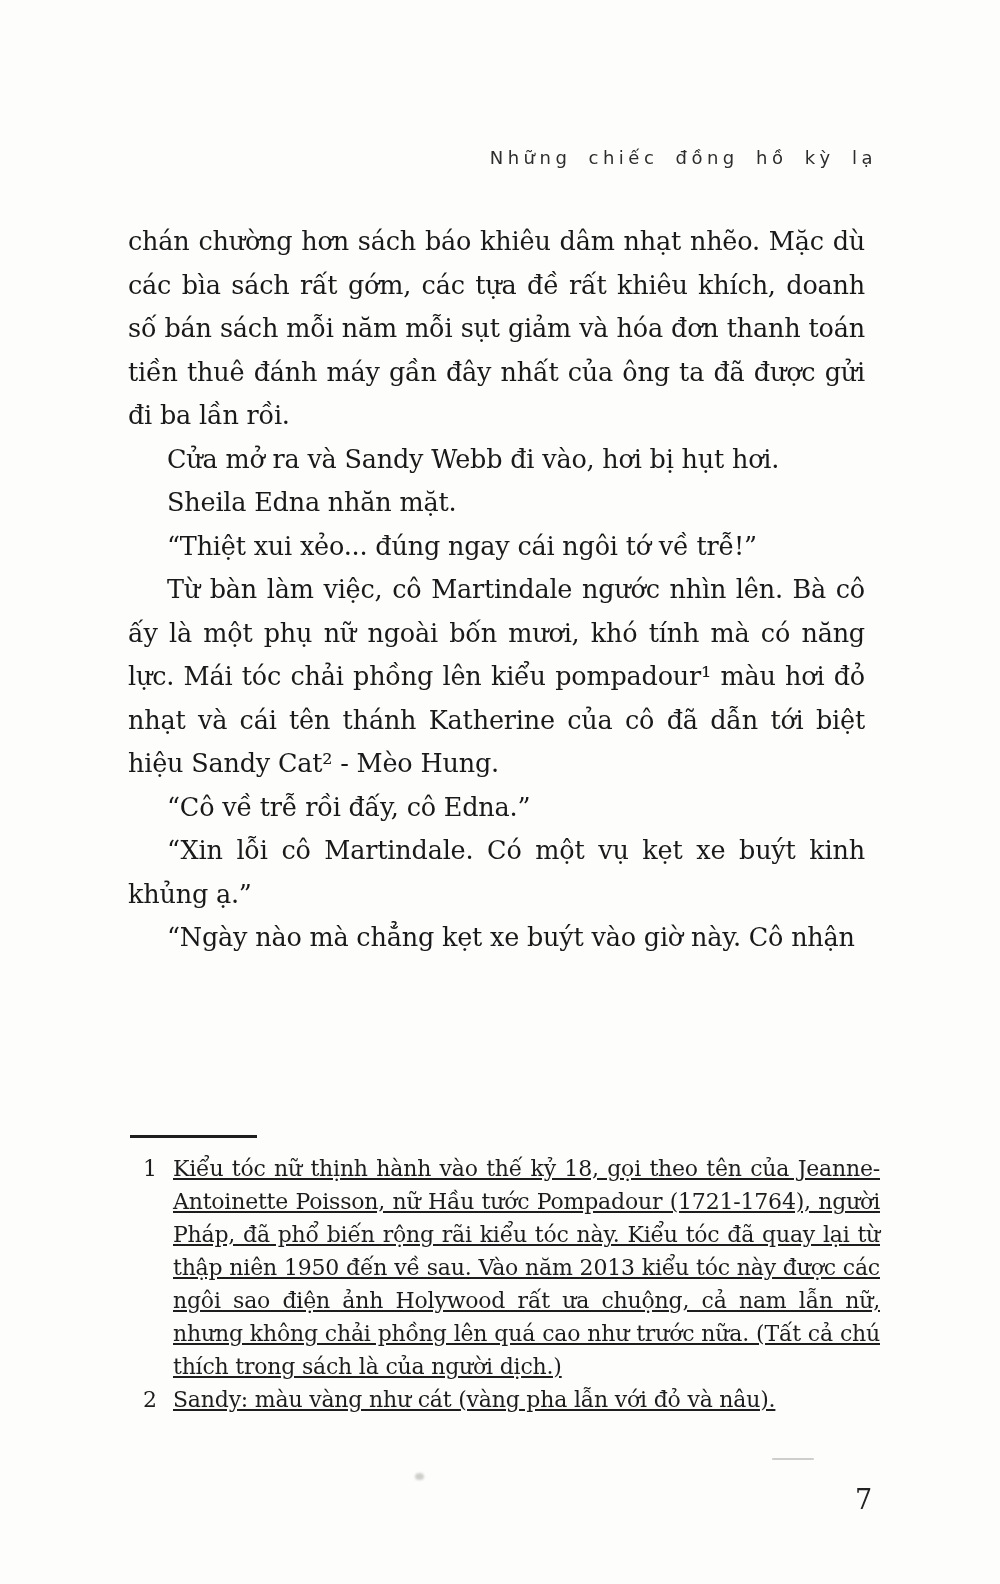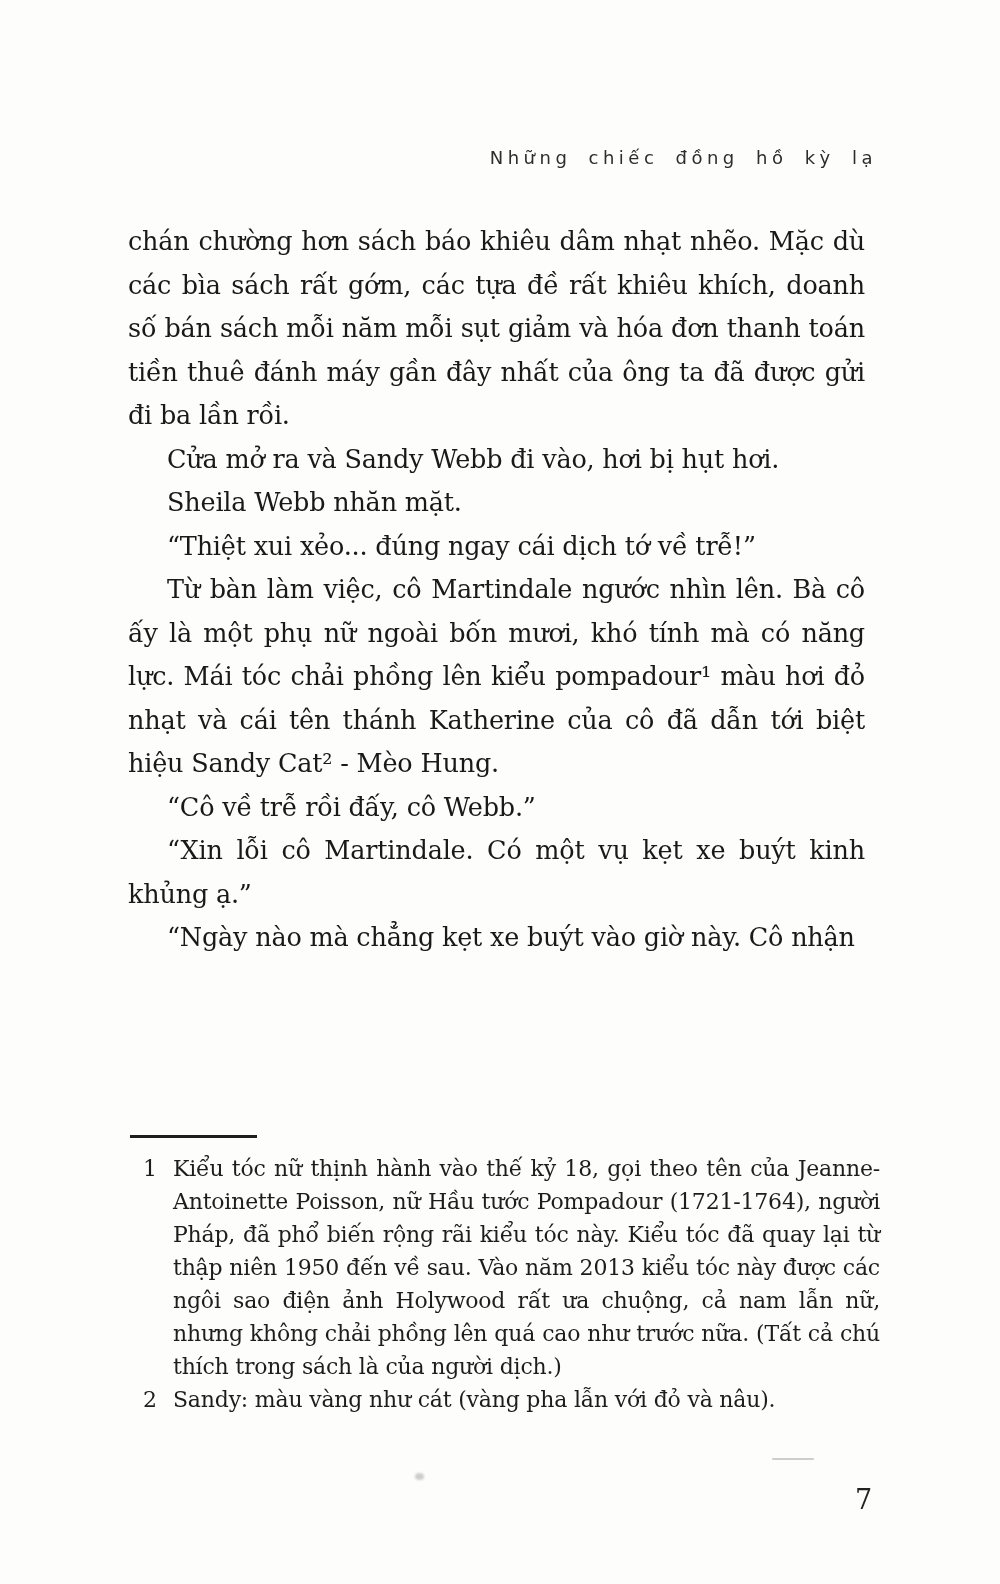--- a/index.html
+++ b/index.html
@@ -57,20 +57,21 @@
   }
   .footnote { display: flex; }
   .fn-marker {
     flex: 0 0 30px;
     text-align: left;
   }
   .fn-text {
     flex: 1;
     text-align: justify;
     letter-spacing: -0.2px;
+    text-decoration: underline;
   }
   .page-number {
     position: absolute;
     top: 1484px;
     left: 855px;
     font-size: 27px;
     color: #222222;
   }
   .scan-smudge-dash {
     position: absolute;
@@ -101,28 +102,28 @@
 
   <div class="running-header">Những chiếc đồng hồ kỳ lạ</div>
 
   <div class="body-text">
 
       <p>chán chường hơn sách báo khiêu dâm nhạt nhẽo. Mặc dù các bìa sách rất gớm, các tựa đề rất khiêu khích, doanh số bán sách mỗi năm mỗi sụt giảm và hóa đơn thanh toán tiền thuê đánh máy gần đây nhất của ông ta đã được gửi đi ba lần rồi.</p>
 
       <p class="indent">Cửa mở ra và Sandy Webb đi vào, hơi bị hụt hơi.</p>
 
 
-      <p class="indent">Sheila Webb nhăn mặt.</p>
+      <p class="indent">Sheila Edna nhăn mặt.</p>
 
-      <p class="indent">“Thiệt xui xẻo... đúng ngay cái dịch tớ về trễ!”</p>
+      <p class="indent">“Thiệt xui xẻo... đúng ngay cái ngôi tớ về trễ!”</p>
 
 
       <p class="indent">Từ bàn làm việc, cô Martindale ngước nhìn lên. Bà cô ấy là một phụ nữ ngoài bốn mươi, khó tính mà có năng lực. Mái tóc chải phồng lên kiểu pompadour¹ màu hơi đỏ nhạt và cái tên thánh Katherine của cô đã dẫn tới biệt hiệu Sandy Cat² - Mèo Hung.</p>
 
-      <p class="indent">“Cô về trễ rồi đấy, cô Webb.”</p>
+      <p class="indent">“Cô về trễ rồi đấy, cô Edna.”</p>
 
       <p class="indent">“Xin lỗi cô Martindale. Có một vụ kẹt xe buýt kinh khủng ạ.”</p>
 
       <p class="indent">“Ngày nào mà chẳng kẹt xe buýt vào giờ này. Cô nhận</p>
     </div>
 
   <div class="footnote-rule"></div>
 
   <div class="footnotes">
 

